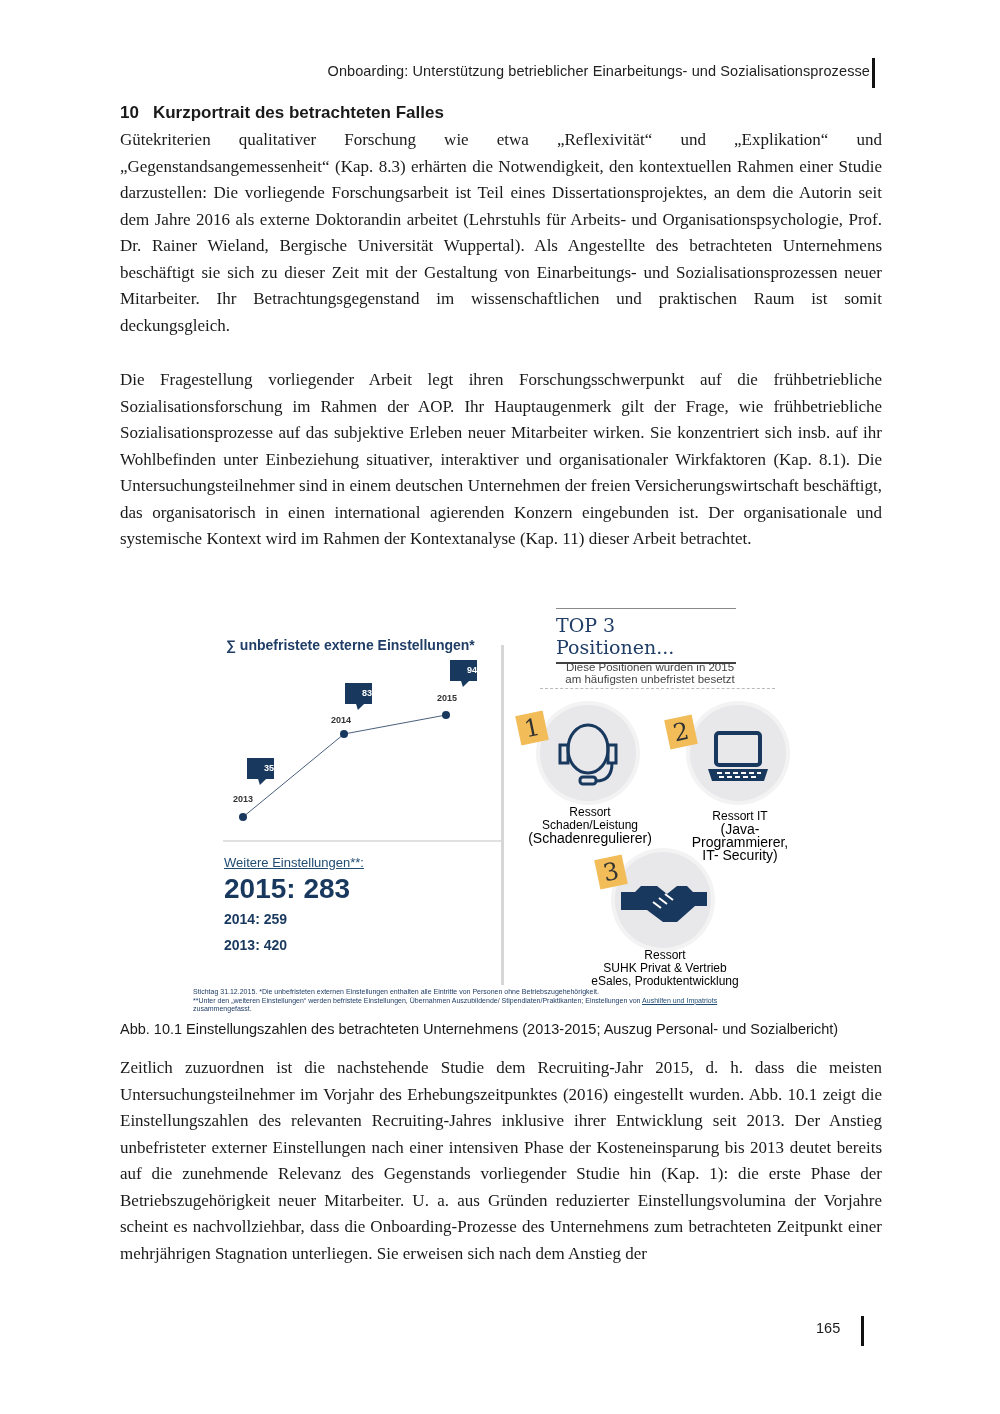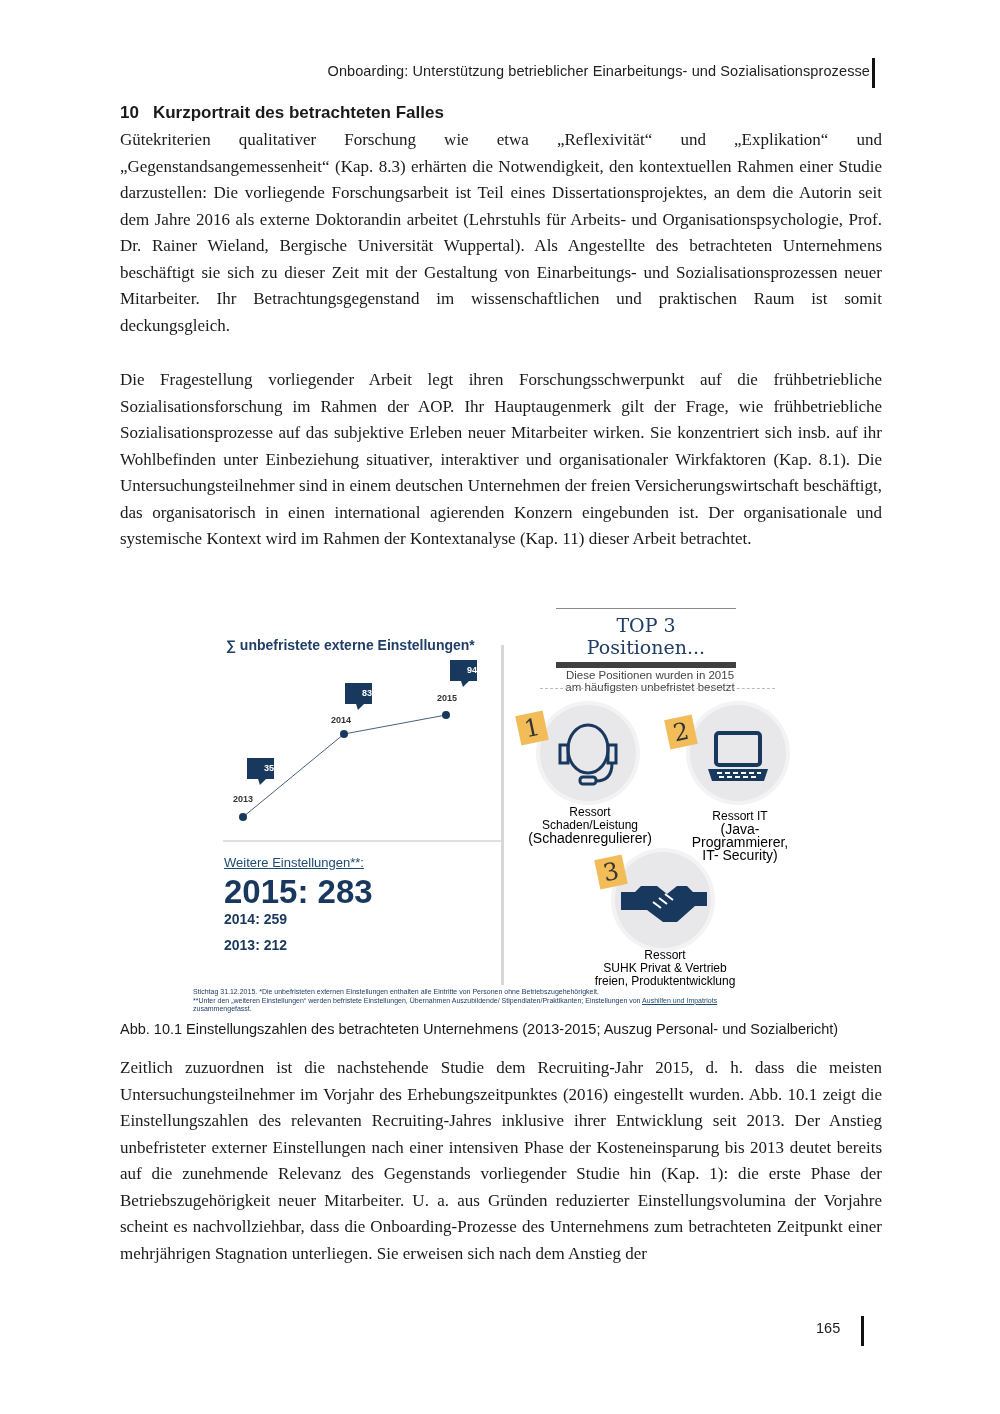--- a/index.html
+++ b/index.html
@@ -16,25 +16,25 @@
   
   .figure{position:absolute;left:185px;top:605px;width:630px;height:415px;}
   .fig-left{position:absolute;left:0;top:0;width:320px;height:380px;}
   .vdivider{position:absolute;left:316px;top:40px;width:3px;height:340px;background:#d6d6d6;}
   .hdivider{position:absolute;left:38px;top:235px;width:278px;height:2px;background:#e0e0e0;}
   .chart-title{position:absolute;left:41px;top:32px;font-size:14px;font-weight:bold;color:#1f3d66;white-space:nowrap;}
   .bubble{position:absolute;width:27px;height:21px;background:#18385e;color:#fff;font-size:9px;font-weight:bold;text-align:right;line-height:21px;}
   .bubble::after{content:"";position:absolute;left:10px;bottom:-6px;border-left:4px solid transparent;border-right:4px solid transparent;border-top:6px solid #18385e;transform:skewX(-20deg);}
   .year{position:absolute;font-size:9px;font-weight:bold;color:#333;}
   .wei-label{position:absolute;left:39px;top:250px;font-size:13px;color:#1f4b72;text-decoration:underline;}
-  .big{position:absolute;left:39px;top:268px;font-size:33px;font-weight:bold;color:#18385e;}
+  .big{position:absolute;left:39px;top:268px;font-size:28px;font-weight:bold;color:#18385e;}
   .small-stat{position:absolute;left:39px;font-size:14px;font-weight:bold;color:#18385e;}
   .fig-right{position:absolute;left:320px;top:0;width:310px;height:390px;}
-  .top3-title{position:absolute;left:51px;top:3px;width:180px;text-align:center;font-family:"DejaVu Serif",serif;font-size:19px;color:#1f3d66;border-top:1px solid #8a8a8a;border-bottom:6px solid #404040;padding:5px 0 4px;}
-  .top3-sub{position:absolute;left:30px;top:64px;width:230px;text-align:center;font-size:11.5px;line-height:12px;color:#444;}
+  .top3-title{position:absolute;left:51px;top:3px;width:180px;font-family:"DejaVu Serif",serif;font-size:19px;color:#1f3d66;border-top:1px solid #8a8a8a;border-bottom:2px solid #404040;padding:5px 0 4px;}
+  .top3-sub{position:absolute;left:30px;top:56px;width:230px;text-align:center;font-size:11.5px;line-height:12px;color:#444;}
   .dash{position:absolute;left:35px;top:83px;width:235px;border-top:1px dashed #bbb;}
   .circle{position:absolute;width:96px;height:96px;border-radius:50%;background:#e8e8ea;box-shadow:0 0 0 4px #f3f3f3;}
   .tag{position:absolute;width:28px;height:30px;background:#f2bd59;font-family:"DejaVu Serif",serif;font-size:24px;color:#333;text-align:center;line-height:30px;transform:rotate(-12deg);}
   .pos-label{position:absolute;text-align:center;color:#000000;font-size:12px;line-height:13px;}
   .pos-label .sm{font-size:14px;}
   .footnote{position:absolute;left:8px;top:383px;font-size:7px;line-height:8.5px;color:#1f3d66;width:630px;}
   .footnote u{color:#1f4b72;}
   .caption{position:absolute;left:120px;top:1021px;font-size:14.5px;color:#1a1a1a;}
   .pagenum{position:absolute;left:816px;top:1320px;font-size:14.5px;}
   .page-bar{position:absolute;left:861px;top:1316px;width:3px;height:30px;background:#111;}
@@ -62,21 +62,21 @@
     <div class="bubble" style="left:62px;top:153px;">35</div>
     <div class="year" style="left:48px;top:189px;">2013</div>
     <div class="bubble" style="left:160px;top:78px;">83</div>
     <div class="year" style="left:146px;top:110px;">2014</div>
     <div class="bubble" style="left:265px;top:55px;">94</div>
     <div class="year" style="left:252px;top:88px;">2015</div>
     <div class="hdivider"></div>
     <div class="wei-label">Weitere Einstellungen**:</div>
     <div class="big">2015: 283</div>
     <div class="small-stat" style="top:306px;">2014: 259</div>
-    <div class="small-stat" style="top:332px;">2013: 212</div>
+    <div class="small-stat" style="top:332px;">2013: 420</div>
   </div>
   <div class="vdivider"></div>
 
   <div class="fig-right">
     <div class="top3-title">TOP 3 Positionen...</div>
     <div class="top3-sub">
       <div>Diese Positionen wurden in 2015</div>
       <div>am häufigsten unbefristet besetzt</div>
     </div>
     <div class="dash"></div>
@@ -126,21 +126,21 @@
     <div class="circle" style="left:110px;top:247px;">
       <svg width="96" height="96" viewBox="0 0 96 96">
         <path d="M6 40 h14 l6 -6 h16 l10 8 l10 -8 h10 l6 6 h14 v14 h-12 l-18 16 h-14 l-8 -6 l-8 -6 h-26 z" fill="#18385e"></path>
         <path d="M38 50 l8 6 M44 46 l8 6 M50 42 l8 6" stroke="#fff" stroke-width="2"></path>
       </svg>
     </div>
     <div class="tag" style="left:92px;top:252px;">3</div>
     <div class="pos-label" style="left:80px;top:344px;width:160px;">
       <div>Ressort</div>
       <div>SUHK Privat &amp; Vertrieb</div>
-      <div>freien, Produktentwicklung</div>
+      <div>eSales, Produktentwicklung</div>
     </div>
   </div>
 
   <div class="footnote">
     <div>Stichtag 31.12.2015. *Die unbefristeten externen Einstellungen enthalten alle Eintritte  von Personen ohne Betriebszugehehörigkeit.</div>
     <div><span>**Unter den „weiteren Einstellungen“ werden befristete Einstellungen, Übernahmen Auszubildende/ Stipendiaten/Praktikanten;  Einstellungen von </span><u>Aushilfen und Impatriots</u></div>
     <div>zusammengefasst.</div>
   </div>
 </div>
 

